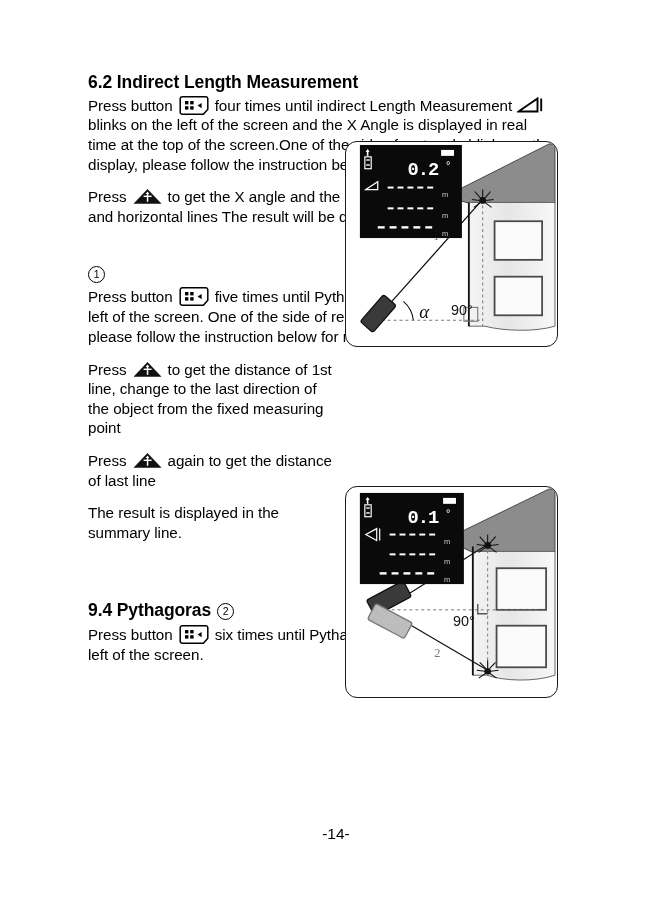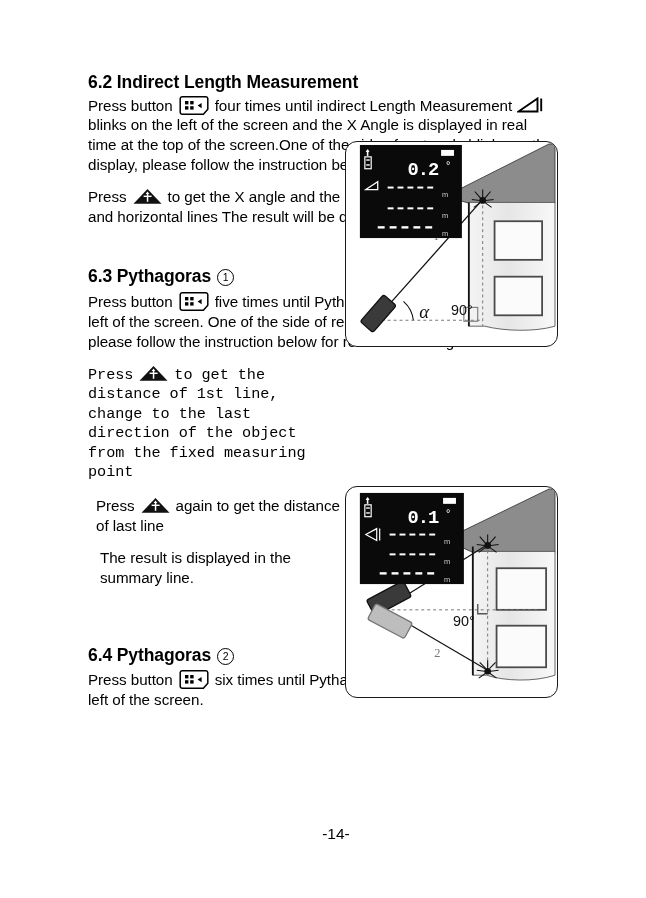--- a/index.html
+++ b/index.html
@@ -146,21 +146,20 @@
           <rect x="14.8" y="5.2" width="1.5" height="8.6" fill="#fff"></rect>
           <rect x="11.6" y="7.6" width="8.0" height="1.4" fill="#fff"></rect>
           <path d="M15.5 3.6 L13.6 6.0 L17.4 6.0 Z" fill="#fff"></path>
         </svg>
       </span><span>to get the X angle and the distance of hypotenuse, vertical and horizontal lines The result will be displayed in line accordingly.</span>
     </p>
 
     <div style="height:28px"></div>
 
     <h2 class="section-heading">
-      <span class="htext">6.3 Pythagoras</span>
       <span class="circnum">1</span>
     </h2>
 
     <p class="body-text">
       <span>Press button</span><span class="icon btn-unit">
         <svg viewBox="0 0 30 19" xmlns="http://www.w3.org/2000/svg">
           <path d="M1.2 2.4 A2.2 2.2 0 0 1 3.4 0.8 L26.6 0.8 A2.2 2.2 0 0 1 28.8 2.4 L28.8 13.2 L24.4 18.2 L3.4 18.2 A2.2 2.2 0 0 1 1.2 16.2 Z" fill="#ffffff" stroke="#000" stroke-width="1.5" stroke-linejoin="round"></path>
           <rect x="6.0" y="5.0" width="3.4" height="3.4" fill="#000"></rect>
           <rect x="11.2" y="5.0" width="3.4" height="3.4" fill="#000"></rect>
           <rect x="6.0" y="10.2" width="3.4" height="3.4" fill="#000"></rect>
@@ -173,54 +172,54 @@
         <svg viewBox="0 0 26 22" xmlns="http://www.w3.org/2000/svg">
           <path d="M19.0 2.0 L19.0 20.0 L2.0 11.0 Z" fill="none" stroke="#000" stroke-width="1.9" stroke-linejoin="miter"></path>
           <line x1="23.0" y1="2.0" x2="23.0" y2="20.0" stroke="#000" stroke-width="1.9"></line>
         </svg>
       </span>
       <span>shows on the left of the screen. One of the side of rectangle blinks on the display, please follow the instruction below for result measuring:</span>
     </p>
 
     <div class="para-gap"></div>
 
-    <p class="body-text" style="width:252px;font-family:Liberation Mono, monospace;">
+    <p class="body-text" style="width:252px;">
       <span>Press</span><span class="icon ico-measure">
         <svg viewBox="0 0 31 17" xmlns="http://www.w3.org/2000/svg">
           <path d="M15.5 1.0 L29.5 15.8 L1.5 15.8 Z" fill="#111"></path>
           <rect x="14.8" y="5.2" width="1.5" height="8.6" fill="#fff"></rect>
           <rect x="11.6" y="7.6" width="8.0" height="1.4" fill="#fff"></rect>
           <path d="M15.5 3.6 L13.6 6.0 L17.4 6.0 Z" fill="#fff"></path>
         </svg>
       </span><span>to get the distance of 1st line, change to the last direction of the object from the fixed measuring point</span>
     </p>
 
     <div class="para-gap"></div>
 
-    <p class="body-text" style="width:252px;margin-left:8px;">
+    <p class="body-text" style="width:252px;">
       <span>Press</span><span class="icon ico-measure">
         <svg viewBox="0 0 31 17" xmlns="http://www.w3.org/2000/svg">
           <path d="M15.5 1.0 L29.5 15.8 L1.5 15.8 Z" fill="#111"></path>
           <rect x="14.8" y="5.2" width="1.5" height="8.6" fill="#fff"></rect>
           <rect x="11.6" y="7.6" width="8.0" height="1.4" fill="#fff"></rect>
           <path d="M15.5 3.6 L13.6 6.0 L17.4 6.0 Z" fill="#fff"></path>
         </svg>
       </span><span>again to get the distance of last line</span>
     </p>
 
     <div class="para-gap"></div>
 
-    <p class="body-text" style="width:252px;margin-left:12px;">
+    <p class="body-text" style="width:252px;">
       <span>The result is displayed in the summary line.</span>
     </p>
 
     <div style="height:46px"></div>
 
     <h2 class="section-heading">
-      <span class="htext">6.4 Pythagoras</span>
+      <span class="htext">9.4 Pythagoras</span>
       <span class="circnum">2</span>
     </h2>
 
     <p class="body-text">
       <span>Press button</span><span class="icon btn-unit">
         <svg viewBox="0 0 30 19" xmlns="http://www.w3.org/2000/svg">
           <path d="M1.2 2.4 A2.2 2.2 0 0 1 3.4 0.8 L26.6 0.8 A2.2 2.2 0 0 1 28.8 2.4 L28.8 13.2 L24.4 18.2 L3.4 18.2 A2.2 2.2 0 0 1 1.2 16.2 Z" fill="#ffffff" stroke="#000" stroke-width="1.5" stroke-linejoin="round"></path>
           <rect x="6.0" y="5.0" width="3.4" height="3.4" fill="#000"></rect>
           <rect x="11.2" y="5.0" width="3.4" height="3.4" fill="#000"></rect>
           <rect x="6.0" y="10.2" width="3.4" height="3.4" fill="#000"></rect>

